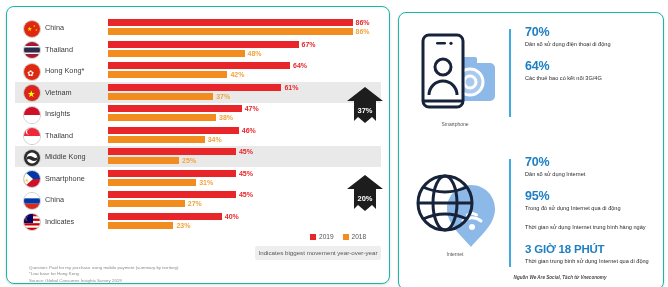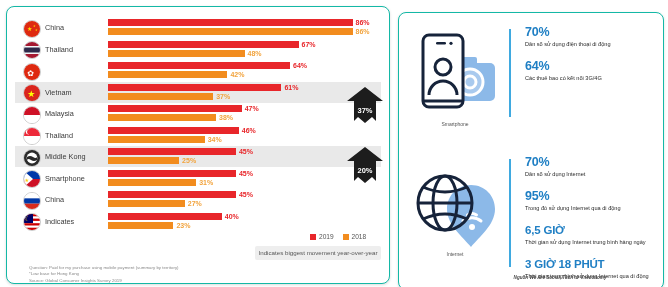--- a/index.html
+++ b/index.html
@@ -49,21 +49,21 @@
   .gl{position:absolute;top:0;bottom:42px;width:1px;background:rgba(255,255,255,.55);}
 
   
   .arrow{position:absolute;width:36px;height:40px;}
   .arrow svg{display:block;}
   .arrow .pct{
     position:absolute;left:0;top:19px;width:36px;text-align:center;
     font-size:7.5px;font-weight:bold;color:#ffffff;
   }
   #arrow-24{left:340px;top:80px;}
-  #arrow-20{left:340px;top:140px;}
+  #arrow-20{left:340px;top:168px;}
 
   
   #legend{position:absolute;left:296px;top:226px;font-size:6.6px;color:#555;}
   #legend .it{display:inline-block;margin-left:7px;white-space:nowrap;}
   #legend .sw{display:inline-block;width:6px;height:6px;vertical-align:-1px;margin-right:3px;}
   #legend .sw.r{background:#e8262a;}
   #legend .sw.o{background:#f28c1e;}
 
   #movement-note{
     position:absolute;left:248px;top:239px;width:126px;height:14px;
@@ -145,20 +145,21 @@
               <div class="blabel y18" style="left: calc(50% + 3px);">48%</div>
             </div>
           </div>
           <div class="row">
             <span class="flag">
               <svg viewBox="0 0 16 16">
                 <rect width="16" height="16" fill="#de2910"></rect>
                 <text x="3.2" y="11.5" font-size="8" fill="#ffffff">✿</text>
               </svg>
             </span>
+            <span class="cname">Hong Kong*</span>
             <div class="bars">
               <div class="bar y19" style="width: 66.6667%;"></div>
               <div class="blabel y19" style="left: calc(66.6667% + 3px);">64%</div>
               <div class="bar y18" style="width: 43.75%;"></div>
               <div class="blabel y18" style="left: calc(43.75% + 3px);">42%</div>
             </div>
           </div>
           <div class="row hl">
             <span class="flag">
               <svg viewBox="0 0 16 16">
@@ -174,21 +175,21 @@
               <div class="blabel y18" style="left: calc(38.5417% + 3px);">37%</div>
             </div>
           </div>
           <div class="row">
             <span class="flag">
               <svg viewBox="0 0 16 16">
                 <rect width="16" height="8" fill="#ce1126"></rect>
                 <rect y="8" width="16" height="8" fill="#ffffff"></rect>
               </svg>
             </span>
-            <span class="cname">Malaysia</span>
+            <span class="cname">Insights</span>
             <div class="bars">
               <div class="bar y19" style="width: 48.9583%;"></div>
               <div class="blabel y19" style="left: calc(48.9583% + 3px);">47%</div>
               <div class="bar y18" style="width: 39.5833%;"></div>
               <div class="blabel y18" style="left: calc(39.5833% + 3px);">38%</div>
             </div>
           </div>
           <div class="row">
             <span class="flag">
               <svg viewBox="0 0 16 16">
@@ -361,21 +362,20 @@
       <div class="slist" id="net-stats">
           <div class="stat">
             <div class="num">70%</div>
             <div class="desc">Dân số sử dụng Internet</div>
           </div>
           <div class="stat">
             <div class="num">95%</div>
             <div class="desc">Trong đó sử dụng Internet qua di động</div>
           </div>
           <div class="stat">
-            <div class="num big">6,5 GIỜ</div>
             <div class="desc">Thời gian sử dụng Internet trung bình hàng ngày</div>
           </div>
           <div class="stat">
             <div class="num big">3 GIỜ 18 PHÚT</div>
             <div class="desc">Thời gian trung bình sử dụng Internet qua di động</div>
           </div>
         </div>
     </div>
 
     <div id="source-right">Nguồn We Are Social, Tách từ Vneconomy</div>

